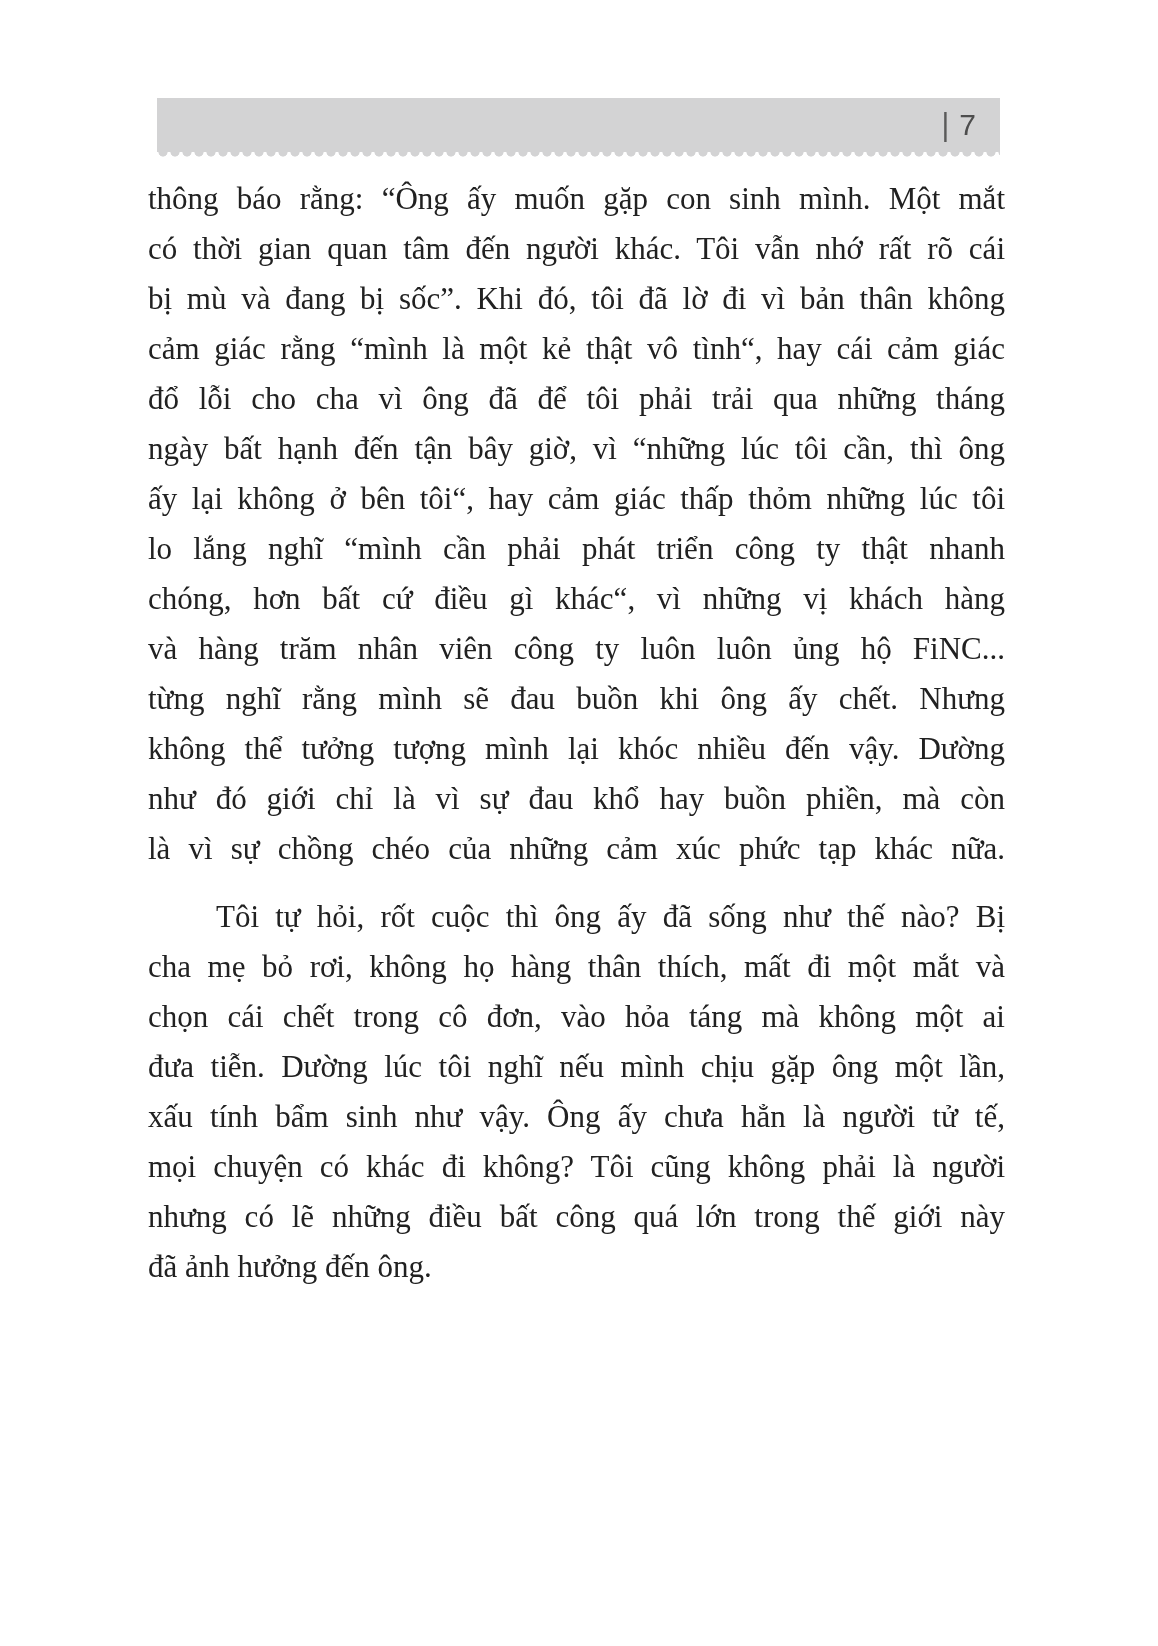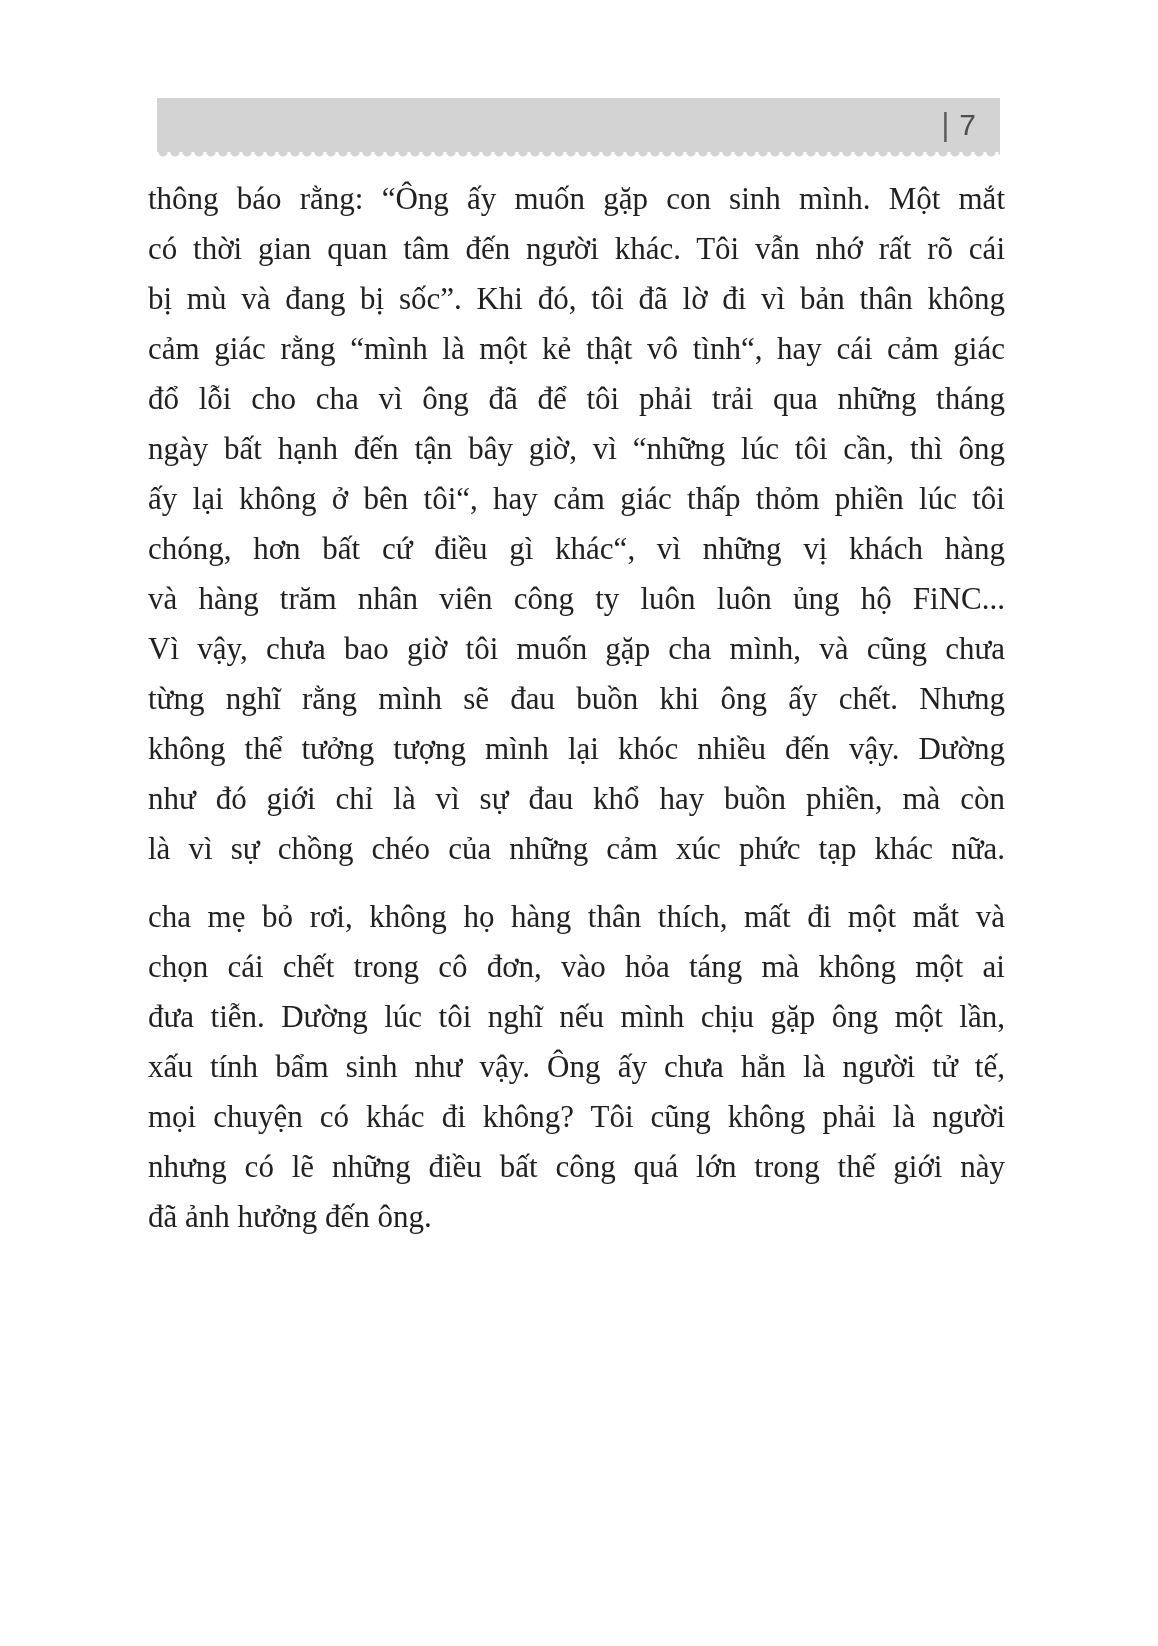--- a/index.html
+++ b/index.html
@@ -94,30 +94,31 @@
   </header>
 
   <main class="body-text" id="paragraphs" style="color: rgb(33, 33, 33);">
       <div class="paragraph">
         <div class="line">thông báo rằng: “Ông ấy muốn gặp con sinh mình. Một mắt</div>
         <div class="line">có thời gian quan tâm đến người khác. Tôi vẫn nhớ rất rõ cái</div>
         <div class="line">bị mù và đang bị sốc”. Khi đó, tôi đã lờ đi vì bản thân không</div>
         <div class="line">cảm giác rằng “mình là một kẻ thật vô tình“, hay cái cảm giác</div>
         <div class="line">đổ lỗi cho cha vì ông đã để tôi phải trải qua những tháng</div>
         <div class="line">ngày bất hạnh đến tận bây giờ, vì “những lúc tôi cần, thì ông</div>
-        <div class="line">ấy lại không ở bên tôi“, hay cảm giác thấp thỏm phiền lúc tôi</div>
+        <div class="line">ấy lại không ở bên tôi“, hay cảm giác thấp thỏm những lúc tôi</div>
+        <div class="line">lo lắng nghĩ “mình cần phải phát triển công ty thật nhanh</div>
         <div class="line">chóng, hơn bất cứ điều gì khác“, vì những vị khách hàng</div>
         <div class="line">và hàng trăm nhân viên công ty luôn luôn ủng hộ FiNC...</div>
-        <div class="line">Vì vậy, chưa bao giờ tôi muốn gặp cha mình, và cũng chưa</div>
         <div class="line">từng nghĩ rằng mình sẽ đau buồn khi ông ấy chết. Nhưng</div>
         <div class="line">không thể tưởng tượng mình lại khóc nhiều đến vậy. Dường</div>
         <div class="line">như đó giới chỉ là vì sự đau khổ hay buồn phiền, mà còn</div>
         <div class="line">là vì sự chồng chéo của những cảm xúc phức tạp khác nữa.</div>
       </div>
       <div class="paragraph">
+        <div class="line indent">Tôi tự hỏi, rốt cuộc thì ông ấy đã sống như thế nào? Bị</div>
         <div class="line">cha mẹ bỏ rơi, không họ hàng thân thích, mất đi một mắt và</div>
         <div class="line">chọn cái chết trong cô đơn, vào hỏa táng mà không một ai</div>
         <div class="line">đưa tiễn. Dường lúc tôi nghĩ nếu mình chịu gặp ông một lần,</div>
         <div class="line">xấu tính bẩm sinh như vậy. Ông ấy chưa hẳn là người tử tế,</div>
         <div class="line">mọi chuyện có khác đi không? Tôi cũng không phải là người</div>
         <div class="line">nhưng có lẽ những điều bất công quá lớn trong thế giới này</div>
         <div class="line last-left">đã ảnh hưởng đến ông.</div>
       </div>
     </main>
 

